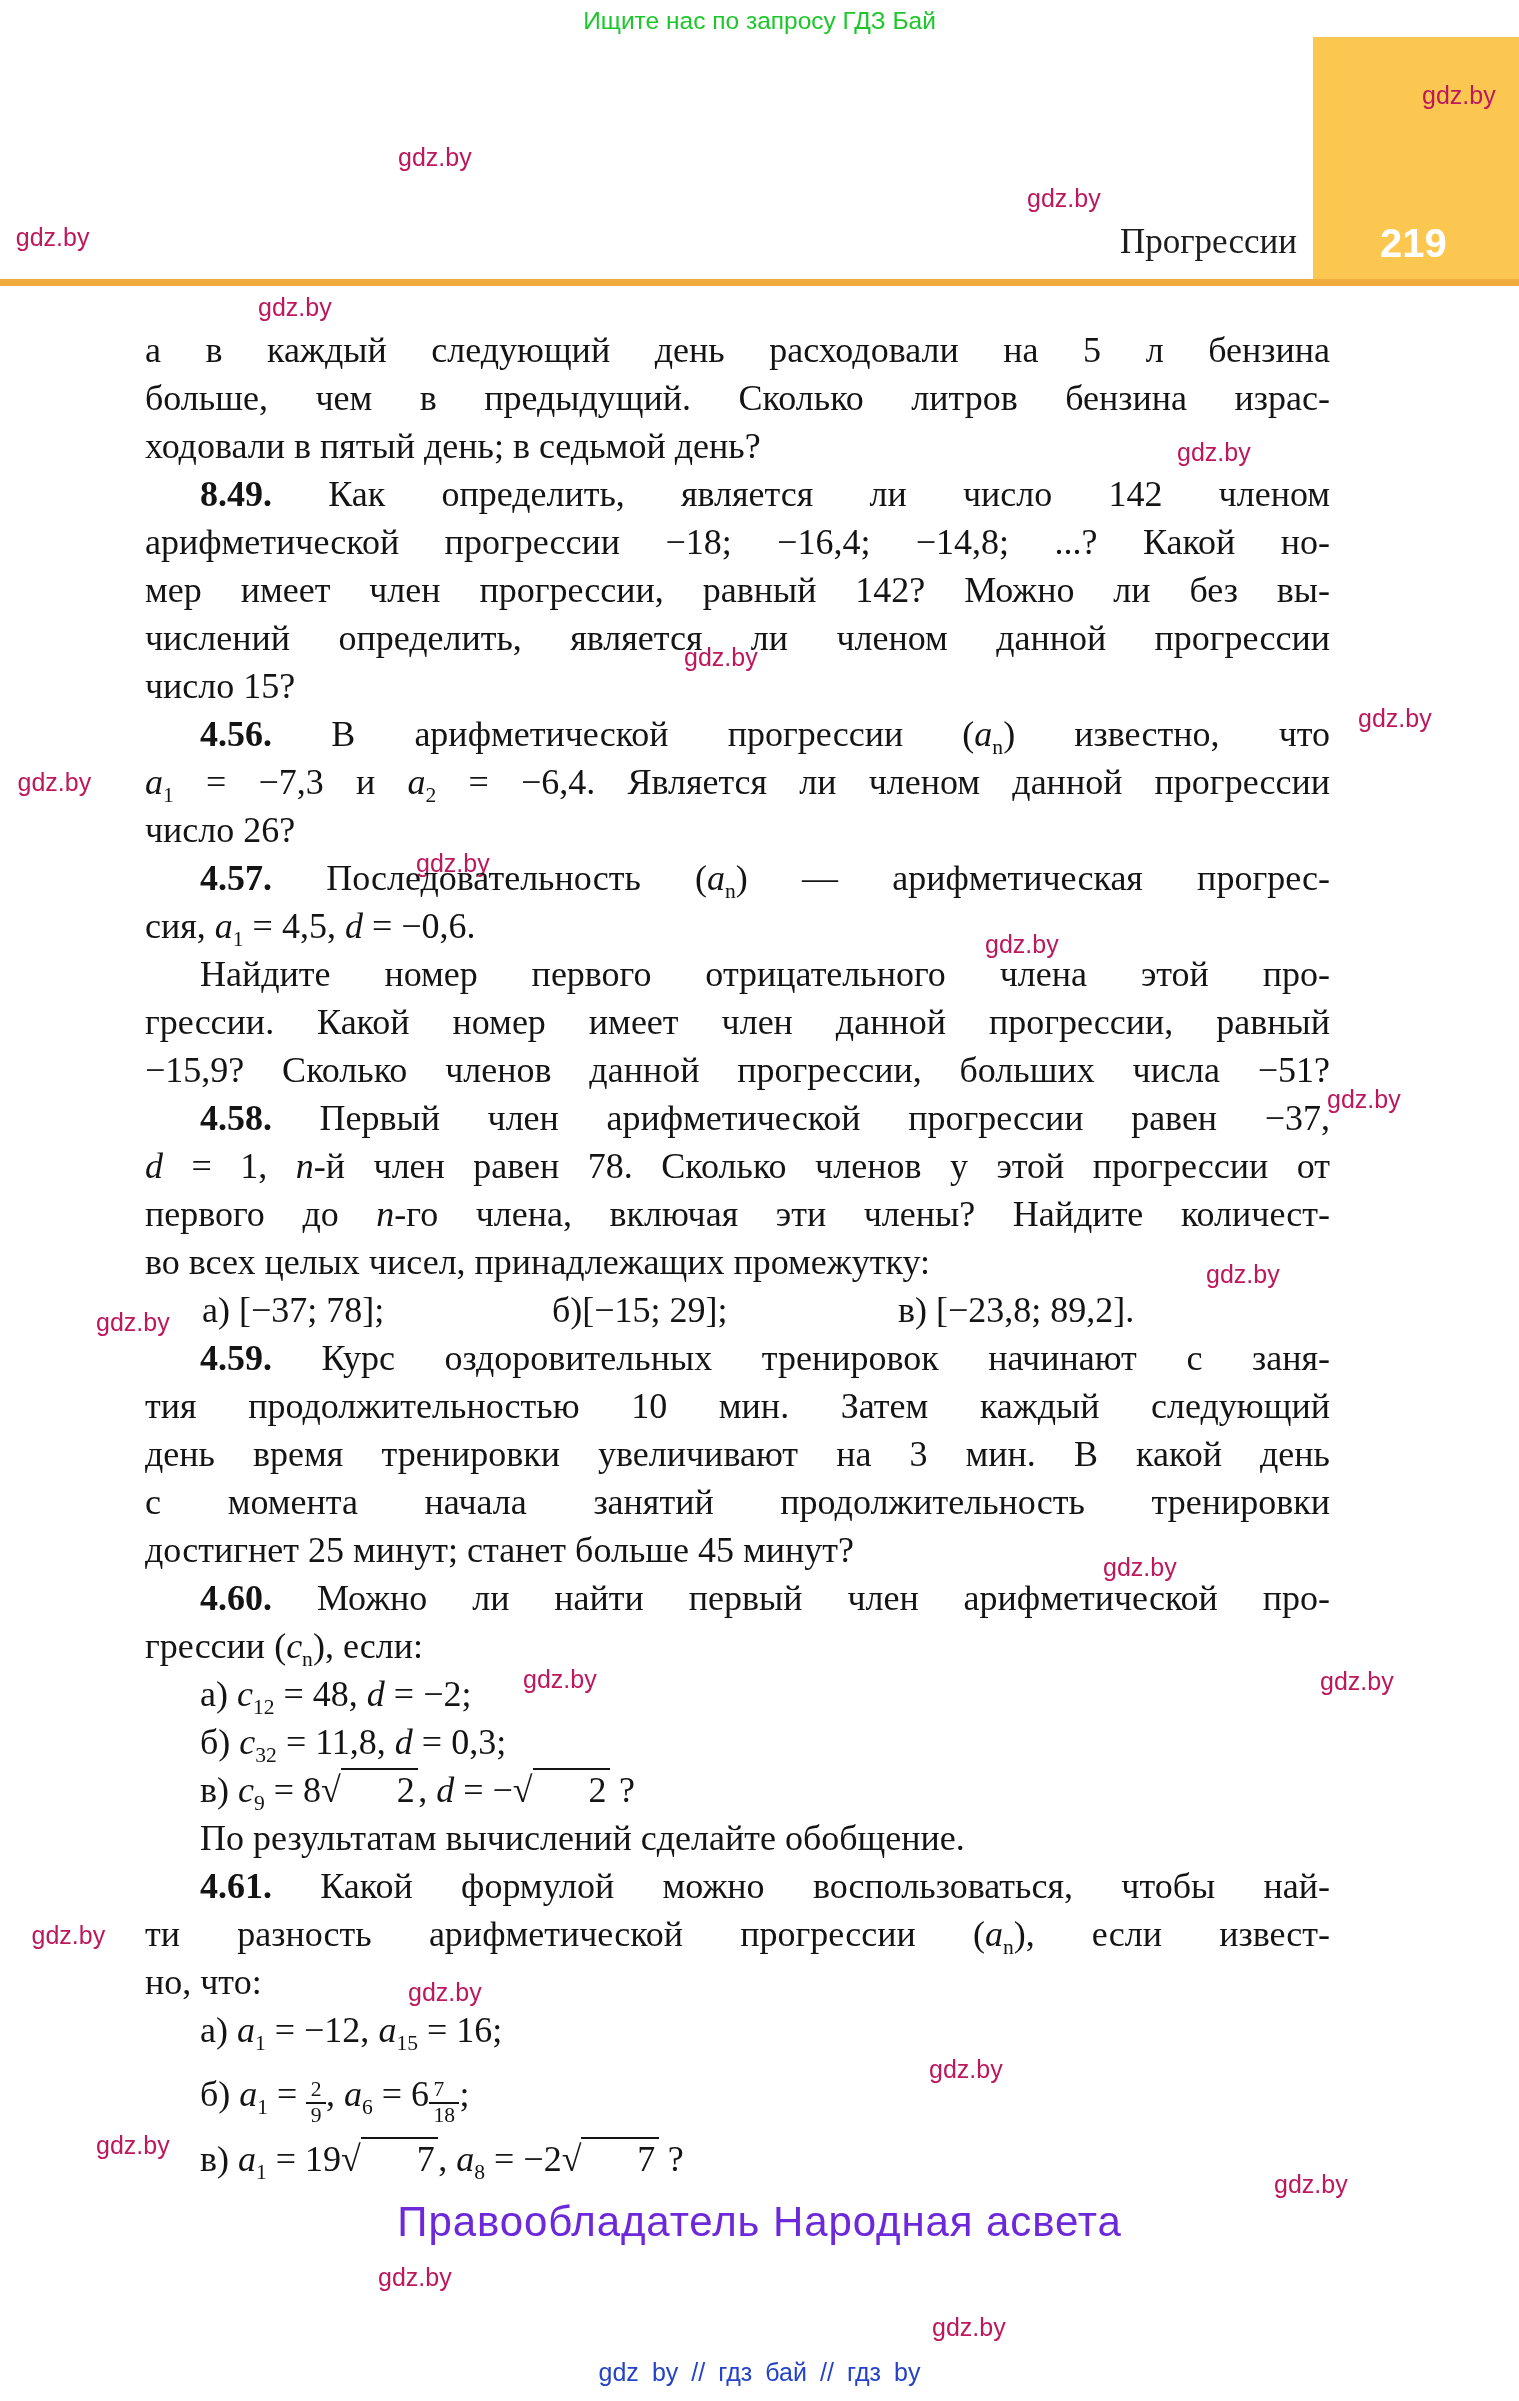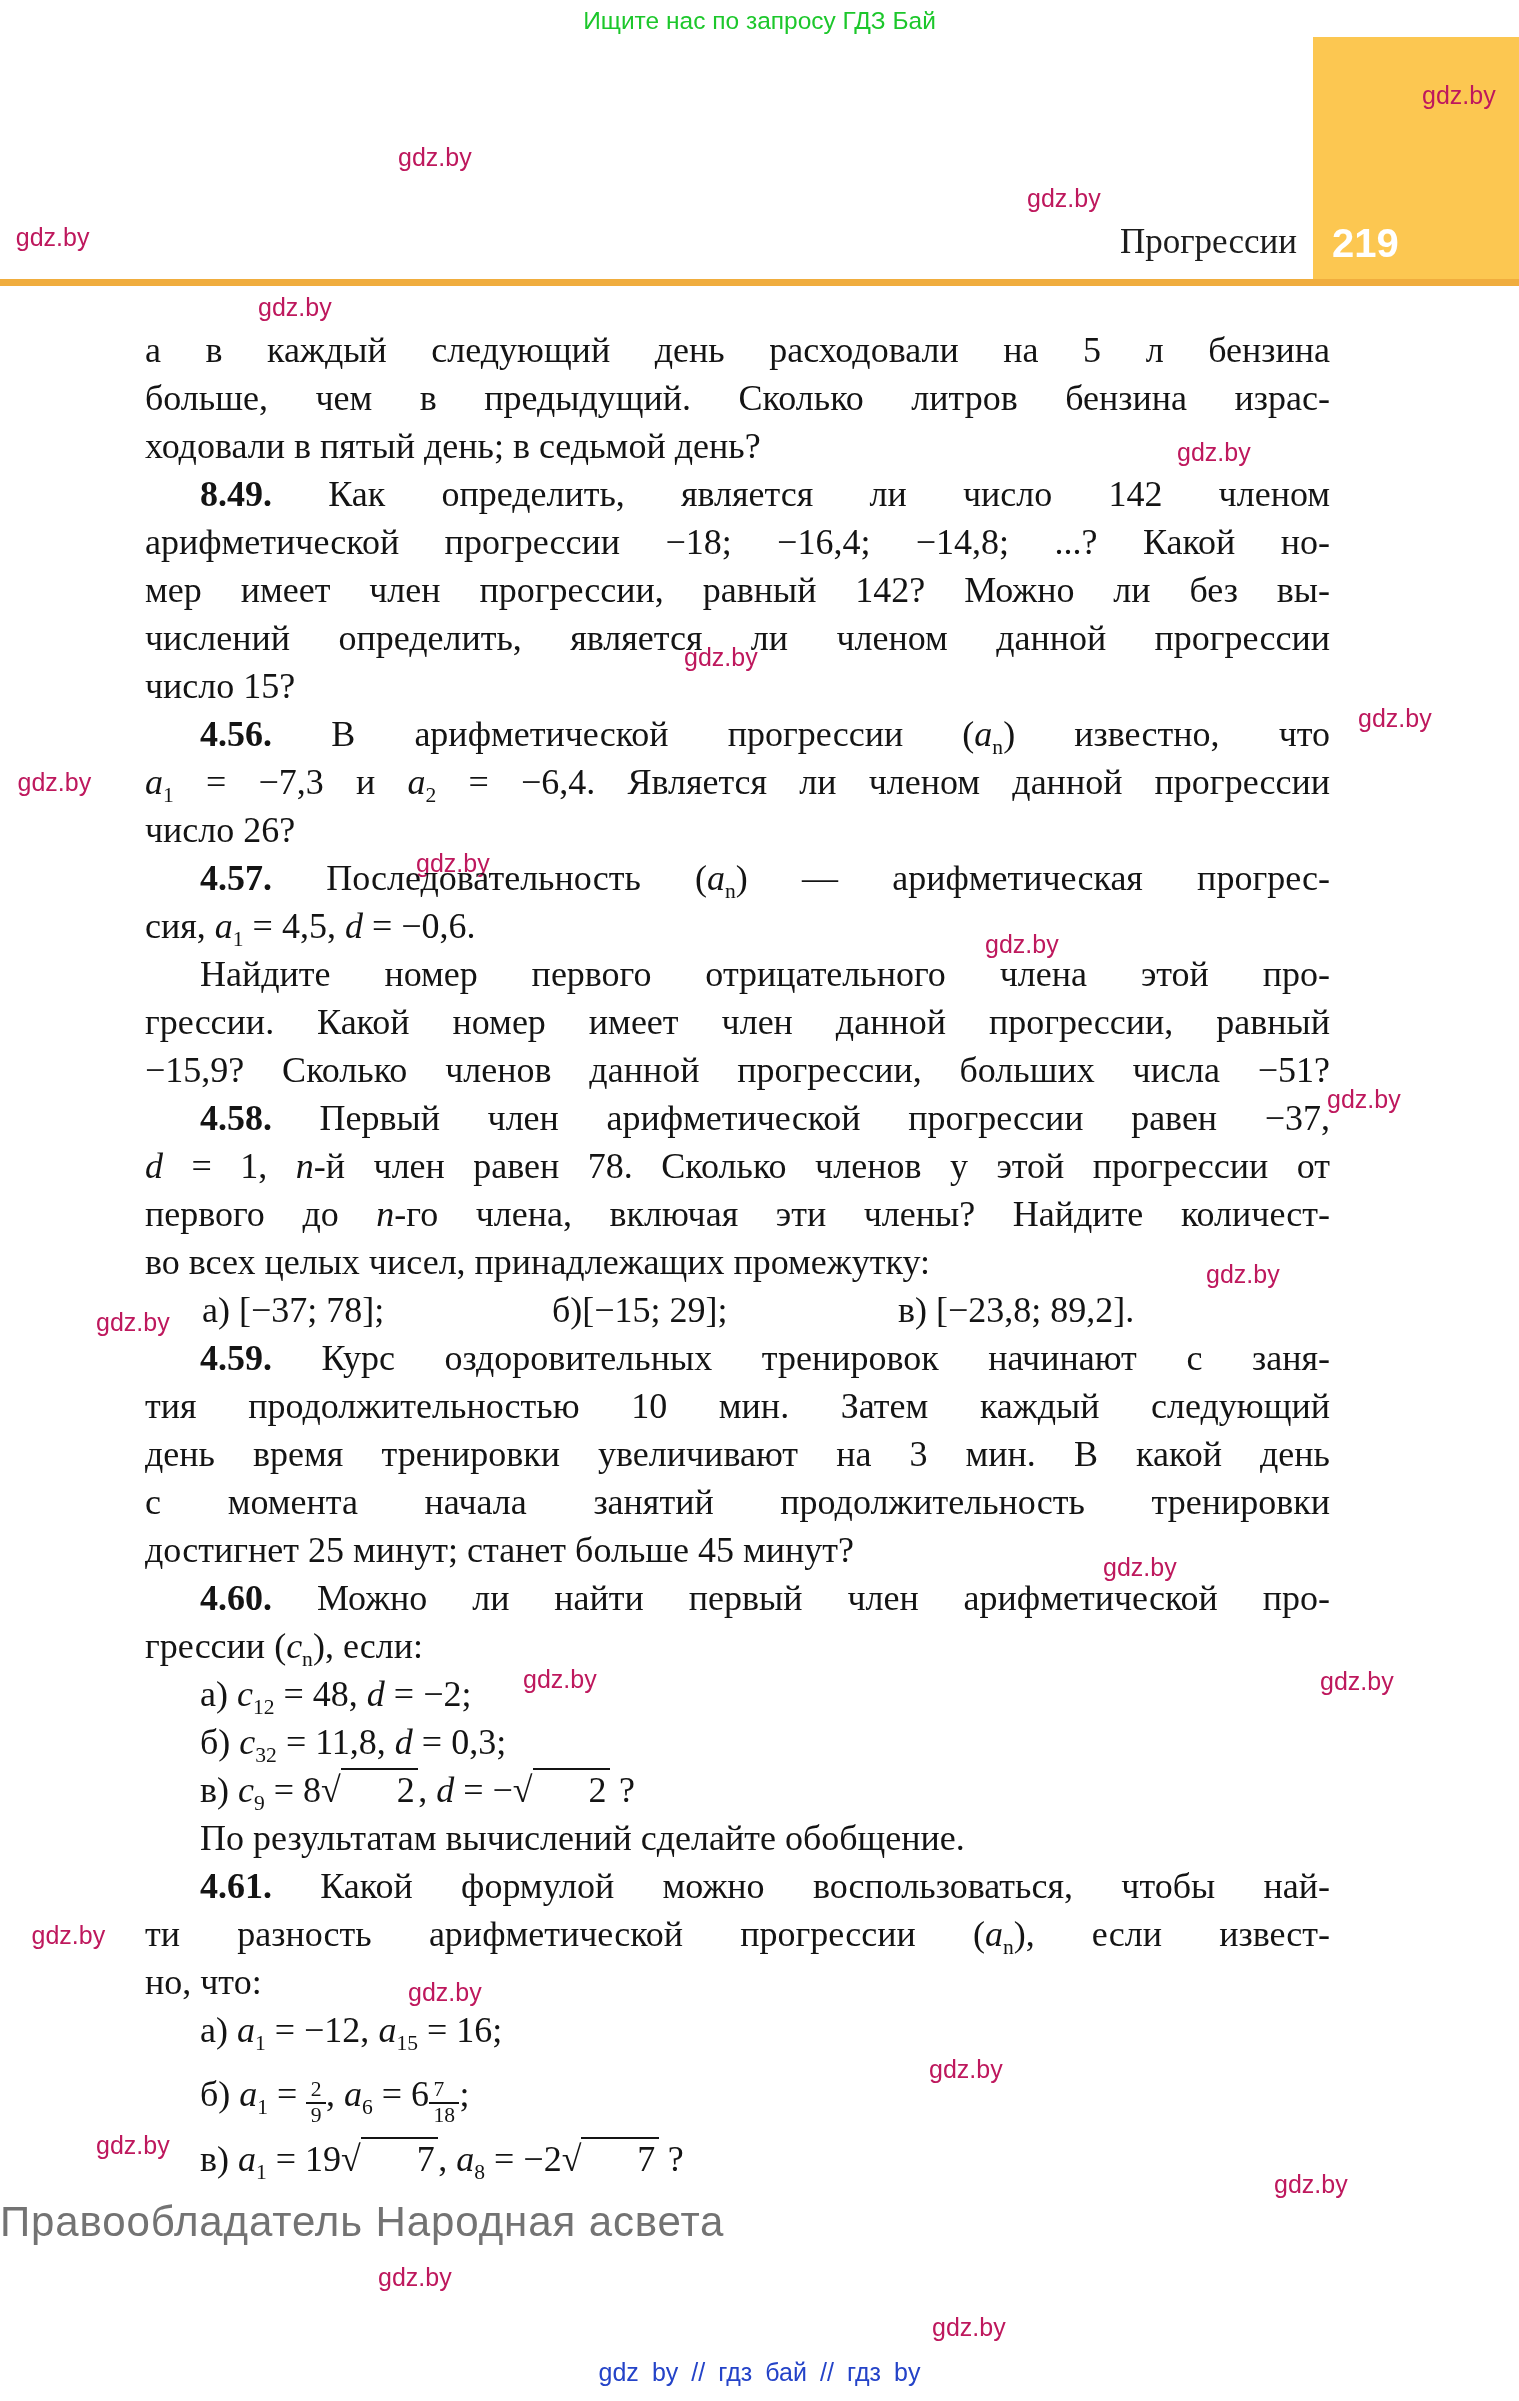--- a/index.html
+++ b/index.html
@@ -13,21 +13,21 @@
     font-family:"Liberation Sans", sans-serif;font-size:24.5px;color:#1cc72b;
   }
   
   .corner-box{position:absolute;left:1313px;top:37px;width:207px;height:243px;background:#fcc751;}
   .header-rule{position:absolute;left:0;top:279px;width:1519px;height:7px;background:#f0ad3e;}
   .section-title{
     position:absolute;right:222px;top:222px;font-size:35px;color:#1d1d1d;
     font-family:Liberation Serif, serif;
   }
   .page-number{
-    position:absolute;left:1332px;top:221px;font-size:40px;font-weight:bold;color:#ffffff;
+    position:absolute;left:1380px;top:221px;font-size:40px;font-weight:bold;color:#ffffff;
     font-family:"Liberation Sans", sans-serif;
   }
   
   .wm{
     position:absolute;font-family:Liberation Sans, sans-serif;font-size:25px;color:#be185d;
     white-space:nowrap;
   }
   
   .page-body{position:absolute;left:145px;top:326px;width:1185px;}
   .line{
@@ -46,22 +46,22 @@
   .frac{
     display:inline-block;vertical-align:-0.75em;text-align:center;
     font-size:0.6em;line-height:1.1;text-indent:0;
   }
   .frac .fn{display:block;border-bottom:2.6px solid #141414;padding:0 4.4px;}
   .frac .fd{display:block;padding:0 4.4px;}
   .sqrt{white-space:nowrap;}
   .sqrt .rad{display:inline-block;border-top:2.6px solid currentColor;line-height:1;padding:1.8px 3.5px 0 0.9px;}
   
   .copyright{
-    position:absolute;top:2198px;left:0;width:100%;text-align:left;
-    font-family:"Liberation Sans", sans-serif;font-size:42px;color:#737373;letter-spacing:0.9px;
+    position:absolute;top:2198px;left:0;width:100%;text-align:center;
+    font-family:"Liberation Sans", sans-serif;font-size:42px;color:#6d28d9;letter-spacing:0.9px;
   }
   .footer-links{
     position:absolute;top:2358px;left:0;width:100%;text-align:center;
     font-family:"Liberation Sans", sans-serif;font-size:25px;color:#2443c8;word-spacing:6.1px;
   }
 </style>
 </head>
 <body>
 
 <div class="promo">Ищите нас по запросу ГДЗ Бай</div>

